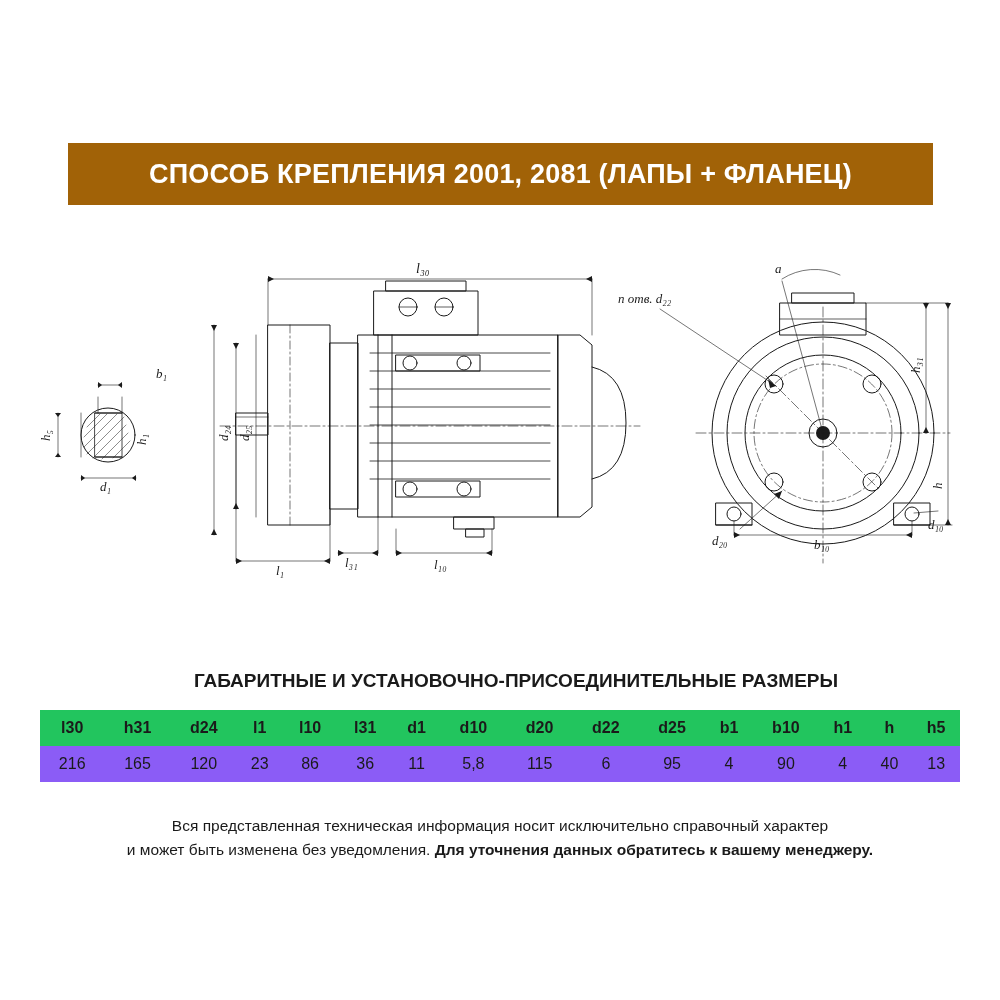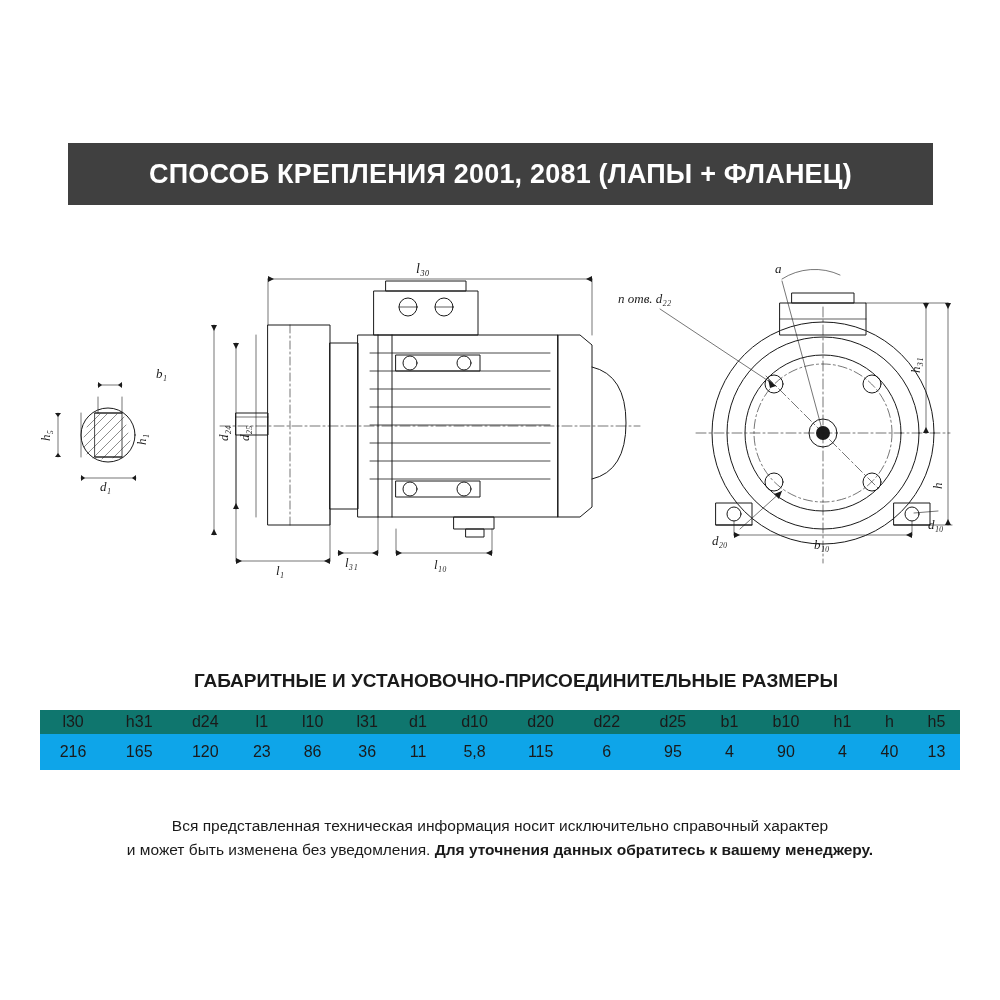--- a/index.html
+++ b/index.html
@@ -9,21 +9,21 @@
     font-family:"Liberation Sans", sans-serif;
     color:#1a1a1a;
     overflow:hidden;
     position:relative;
   }
   .page{width:1000px;height:1000px;position:relative;}
 
   
   .banner{
     position:absolute;left:68px;top:143px;width:865px;height:62px;
-    background:#404040;
+    background:#a16207;
     display:flex;align-items:center;justify-content:center;
   }
   .banner-text{
     color:#ffffff;
     font-size:27px;
     font-weight:bold;
     letter-spacing:.2px;
     white-space:nowrap;
   }
 
@@ -38,26 +38,26 @@
     position:absolute;left:16px;top:670px;width:1000px;text-align:center;
     font-size:19px;font-weight:bold;color:#1a1a1a;
   }
 
   
   .dim-table{
     position:absolute;left:40px;top:710px;width:920px;
     border-collapse:collapse;
   }
   .dim-table th{
-    background:#0f766e;
-    font-size:16px;font-weight:normal;color:#1a1a1a;
-    padding:3px 2px;text-align:center;
+    background:#22c55e;
+    font-size:16px;font-weight:bold;color:#1a1a1a;
+    padding:9px 2px;text-align:center;
   }
   .dim-table td{
-    background:#0ea5e9;
+    background:#8b5cf6;
     font-size:16px;color:#1a1a1a;
     padding:9px 2px;text-align:center;margin-top:8px;
   }
 
   
   .note{
     position:absolute;left:60px;top:814px;width:880px;text-align:center;
     font-size:15.5px;line-height:1.55;color:#1a1a1a;
   }
   .note b{font-weight:bold;}

